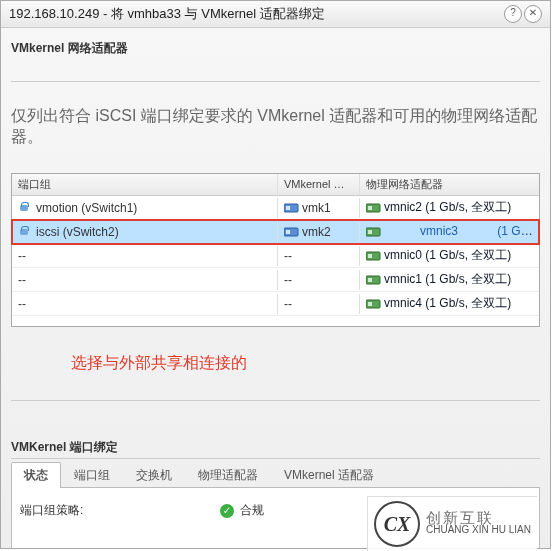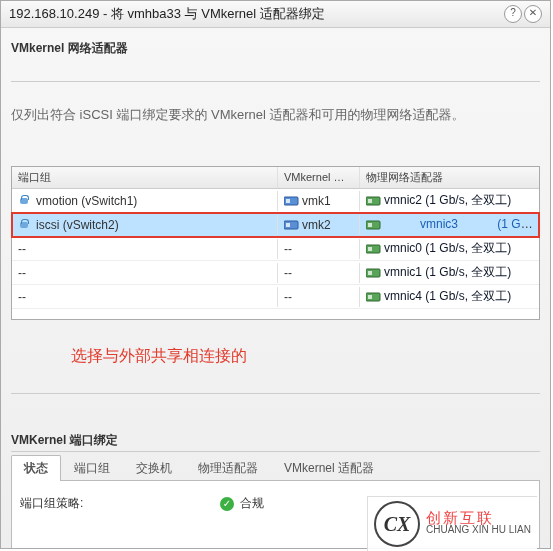--- a/index.html
+++ b/index.html
@@ -60,23 +60,23 @@
     gap: 22px;
     overflow: hidden;
   }
   .section-title {
     font-size: 12px;
     font-weight: bold;
     color: #333;
     margin-top: 2px;
   }
   .section-sub {
-    font-size: 13px;
+    font-size: 16px;
     color: #666;
-    margin-bottom: 20px;
+    margin-bottom: 3px;
   }
   .rule {
     border: none;
     border-top: 1px solid #ccc;
     margin: 2px 0;
   }
   .grid {
     border: 1px solid #aaa;
     background: #fff;
     width: 100%;
@@ -241,21 +241,21 @@
     color: #333;
     font-family: Georgia, serif;
   }
   .wm-txt {
     display: flex;
     flex-direction: column;
     font-size: 10px;
     color: #555;
     line-height: 12px;
   }
-  .wm-txt .big { font-size: 15px; letter-spacing: 2px; color: #ef4444; }
+  .wm-txt .big { font-size: 15px; letter-spacing: 2px; color: #737373; }
   .nic-link { color: #1a5fb4; margin-left: 36px; }
   .nic-text { color: #0f172a; }
 </style>
 </head>
 <body>
 
 <div class="dialog">
   <div class="titlebar">
     <span class="title-text">192.168.10.249 - 将 vmhba33 与 VMkernel 适配器绑定</span>
     <div class="title-btns">

